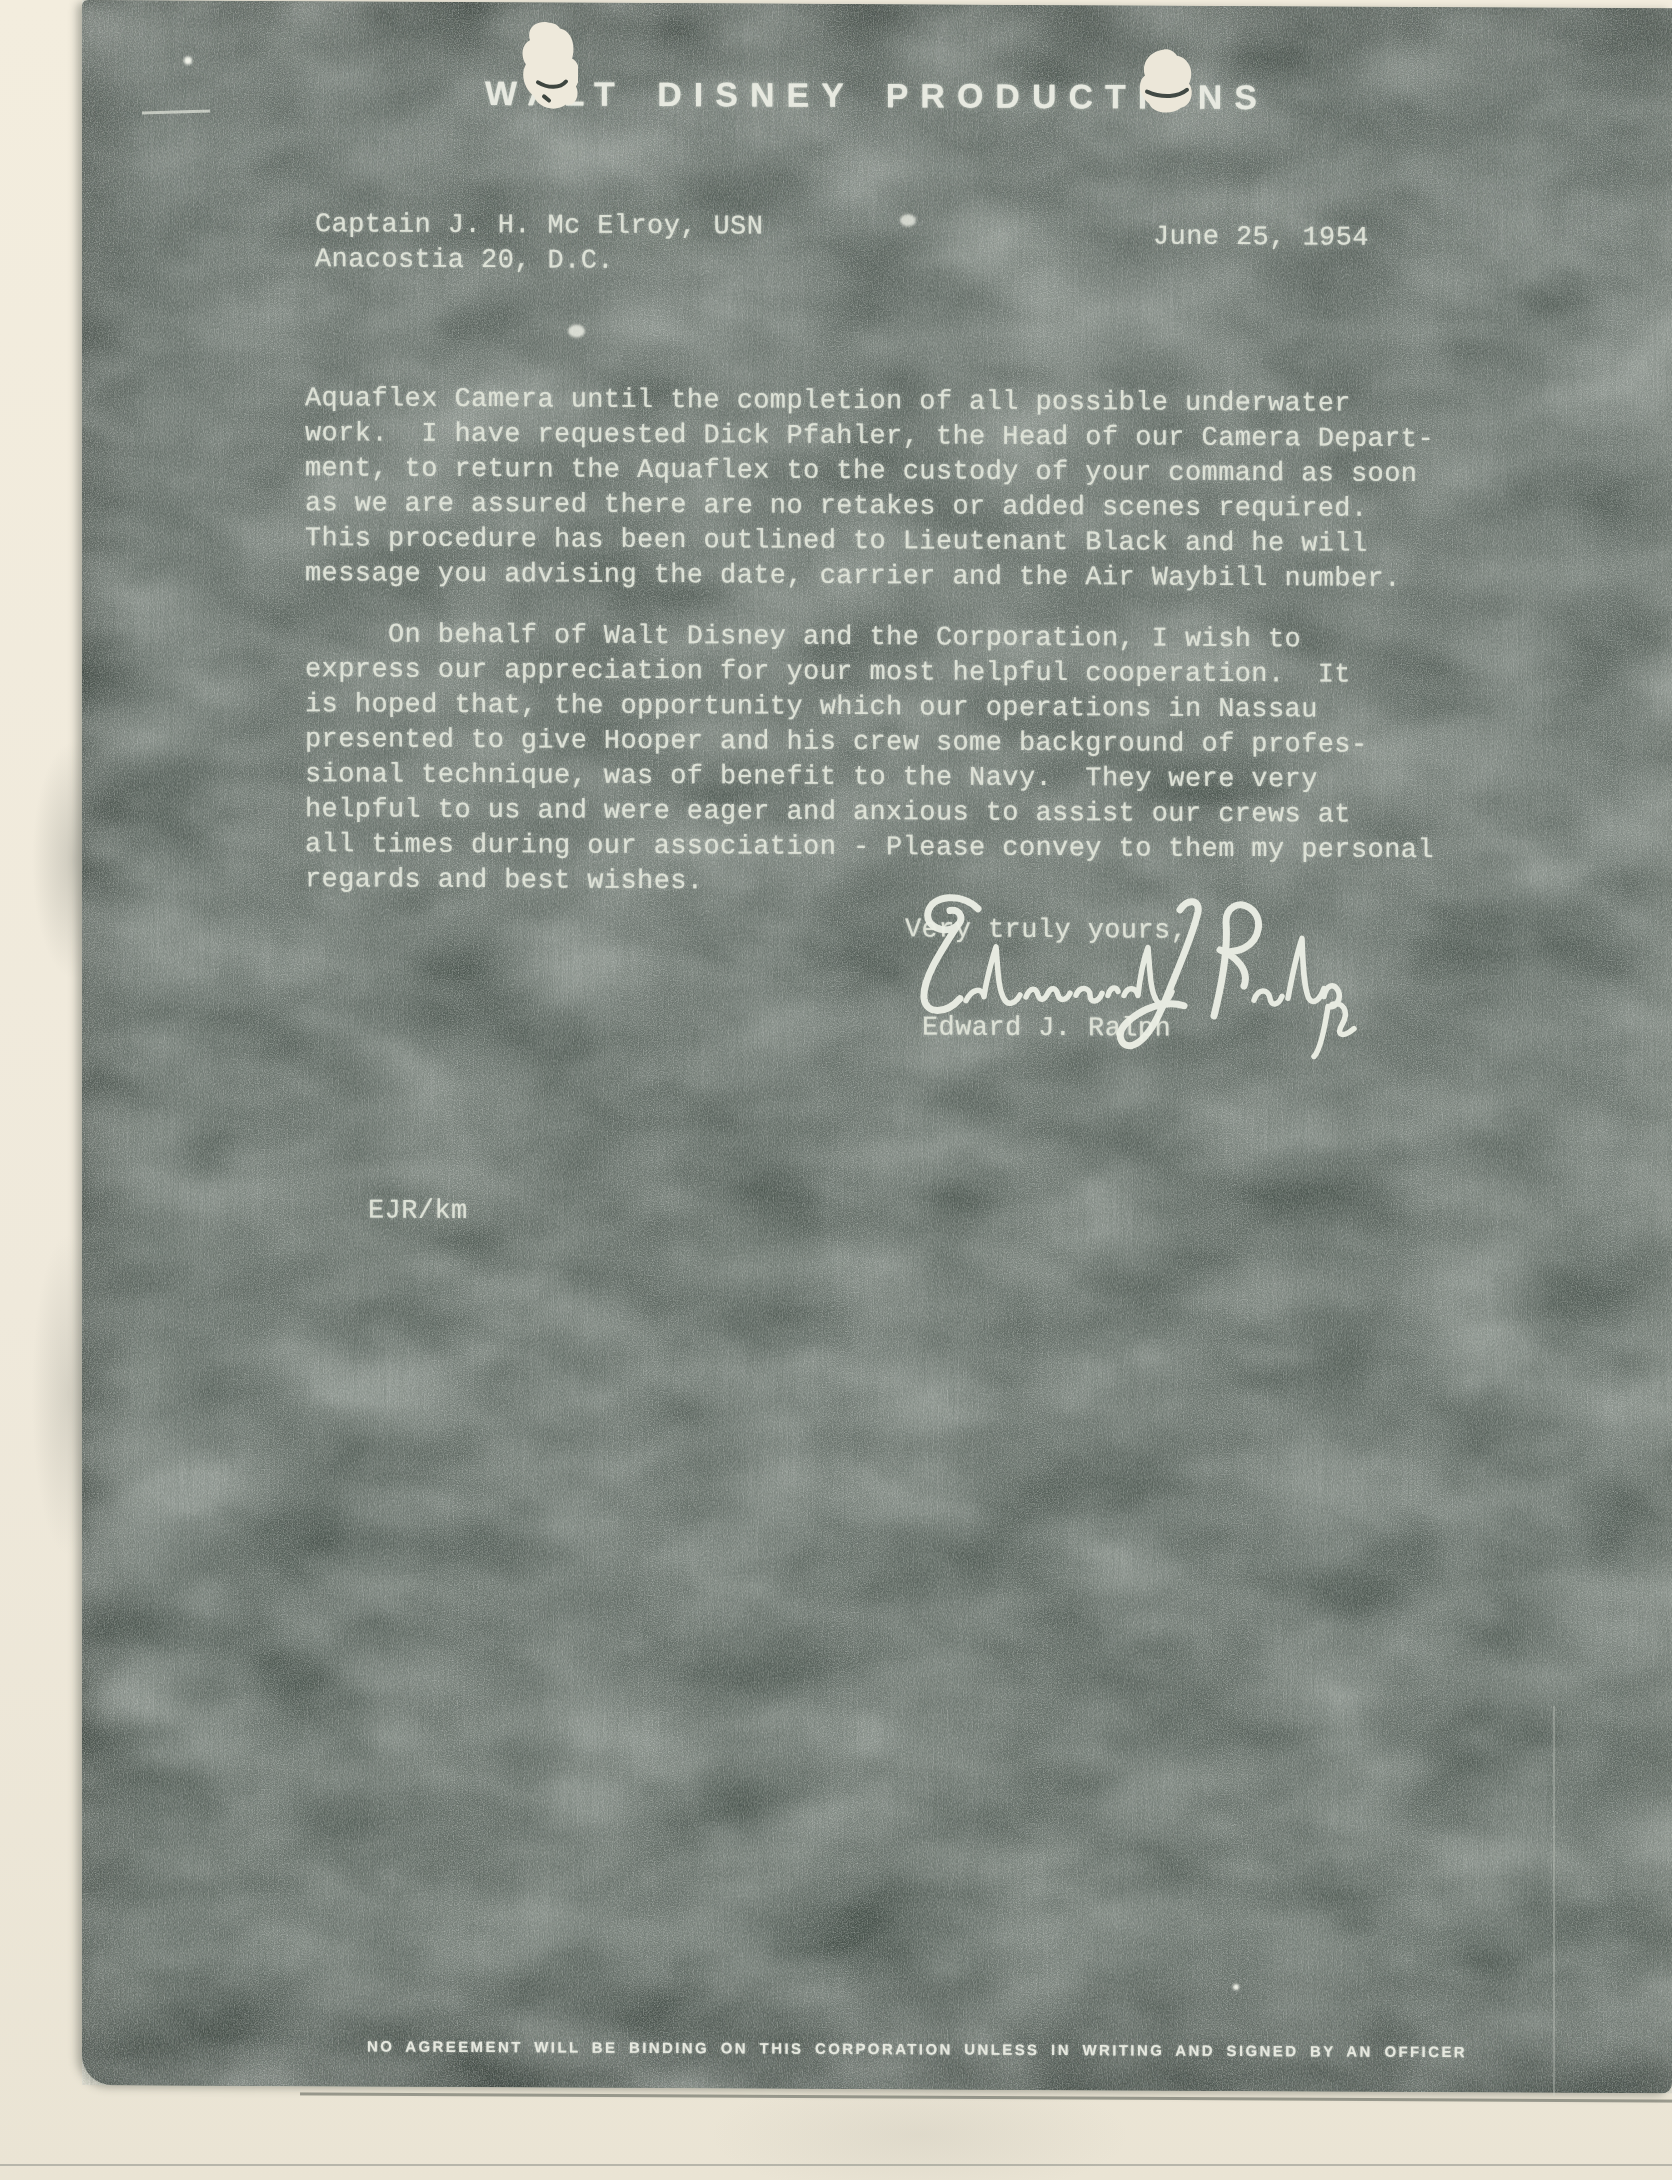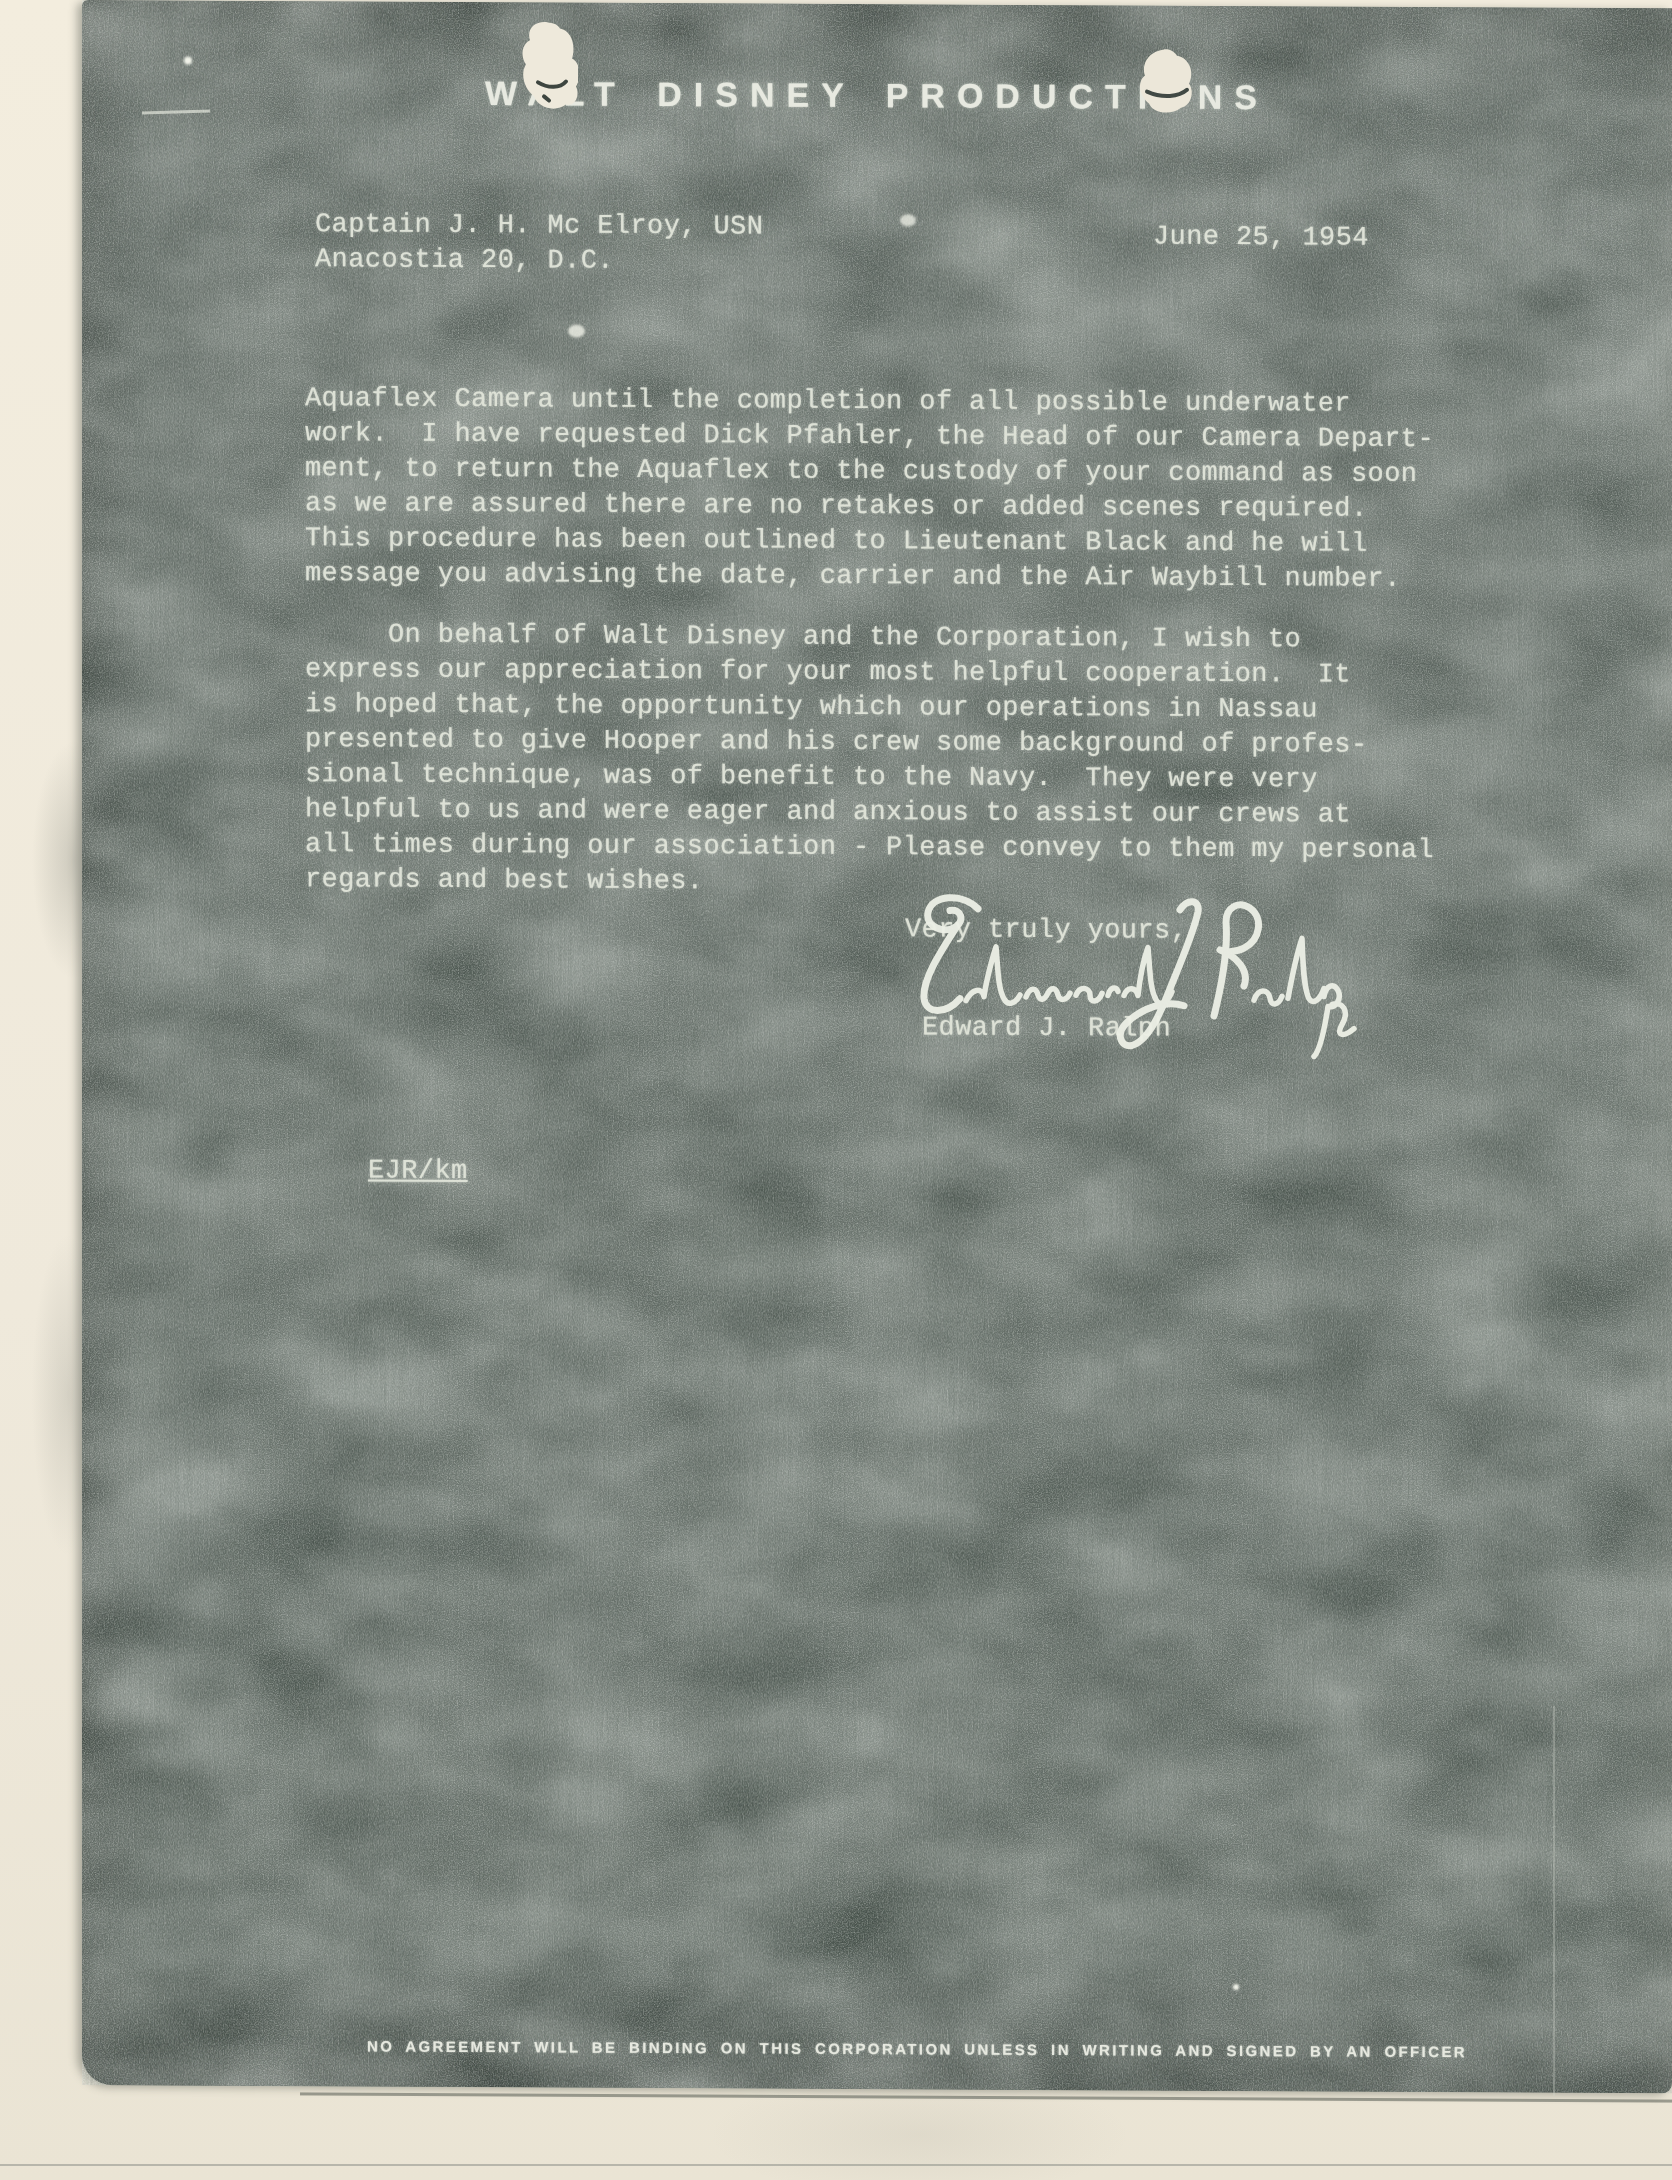--- a/index.html
+++ b/index.html
@@ -51,21 +51,21 @@
     font-weight:700;font-size:34px;letter-spacing:12px;word-spacing:9px;
     color:#e7e9e0;
     text-shadow:0 0 2px rgba(240,243,234,.7), 0 0 8px rgba(225,230,220,.25);
   }
   .recipient{left:233px;top:206px;}
   .date{left:1071px;top:214px;}
   .para1{left:223px;top:380px;}
   .para2{left:223px;top:616px;}
   .salutation{left:823px;top:908px;}
   .typed-name{left:840px;top:1006px;}
-  .initials{left:286px;top:1152px;text-decoration:underline;}
+  .initials{left:286px;top:1192px;}
   .footer{
     left:0;top:2036px;width:100%;text-align:center;padding-left:80px;box-sizing:border-box;
     font-weight:700;font-size:15px;letter-spacing:2.4px;word-spacing:5px;
     color:#e6e8df;text-shadow:0 0 2px rgba(240,243,234,.7);
   }
   svg.signature{position:absolute;left:780px;top:878px;width:500px;height:195px;z-index:3;}
   svg.blob{position:absolute;z-index:3;}
   .blob1{left:436px;top:16px;width:60px;height:94px;}
   .blob2{left:1053px;top:40px;width:62px;height:70px;}
   .speck{position:absolute;border-radius:50%;background:#f0f2e8;z-index:2;filter:blur(1px);}

